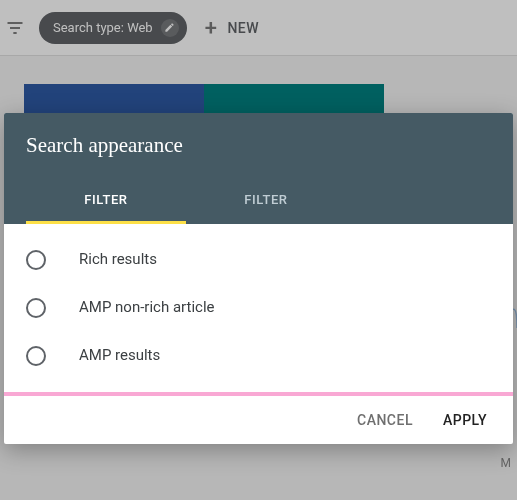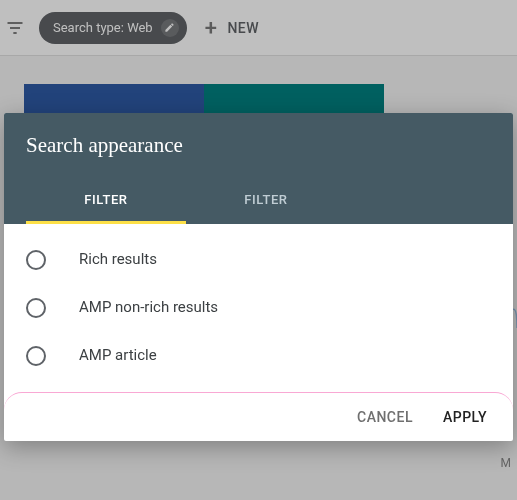--- a/index.html
+++ b/index.html
@@ -26,21 +26,21 @@
   .tab { flex: 0 0 160px; text-align: center; padding: 14px 0 14px; font-size: 13px; font-weight: 500; letter-spacing: 0.6px; color: #c0cdd4; cursor: pointer; }
   .tab.active { color: #fff; border-bottom: 3px solid #fde047; }
 
   .options { padding: 12px 22px; }
   .opt { display: flex; align-items: flex-start; gap: 33px; padding: 14px 0; cursor: pointer; }
   .radio { width: 20px; height: 20px; border: 2px solid #5f6368; border-radius: 50%; display: flex; align-items: center; justify-content: center; flex-shrink: 0; }
   .radio.sel .dot { width: 10px; height: 10px; border-radius: 50%; background: #455a64; }
   .radio.sel { border-color: #455a64; }
   .opt-label { font-size: 15px; color: #3c4043; }
 
-  .actions { border-top: 1px solid #f9a8d4; display: flex; justify-content: flex-end; gap: 30px; padding: 16px 26px 16px; border-radius: 18px; }
+  .actions { border-top: 4px solid #f9a8d4; display: flex; justify-content: flex-end; gap: 30px; padding: 16px 26px 16px; }
   .btn { font-size: 14px; font-weight: 500; letter-spacing: 0.5px; cursor: pointer; }
   .btn-cancel { color: #6f6f6f; }
   .btn-apply { color: #222; text-align: center; }
 
   .bgline { position: absolute; right: 0; top: 300px; width: 40px; height: 80px; opacity: .5; }
   .bglabel { position: absolute; right: 6px; top: 456px; font-size: 12px; color: #888; }
 </style>
 </head>
 <body>
 
@@ -86,24 +86,24 @@
       <div class="tab">FILTER</div>
     </div>
   </div>
   <div class="options" id="options-container">
       <div class="opt">
         <div class="radio"></div>
         <span class="opt-label">Rich results</span>
       </div>
       <div class="opt">
         <div class="radio"></div>
-        <span class="opt-label">AMP non-rich results</span>
+        <span class="opt-label">AMP non-rich article</span>
       </div>
       <div class="opt">
         <div class="radio"></div>
-        <span class="opt-label">AMP article</span>
+        <span class="opt-label">AMP results</span>
       </div>
     </div>
   <div class="actions">
     <span class="btn btn-cancel">CANCEL</span>
     <span class="btn btn-apply">APPLY</span>
   </div>
 </div>
 
 </body></html>

